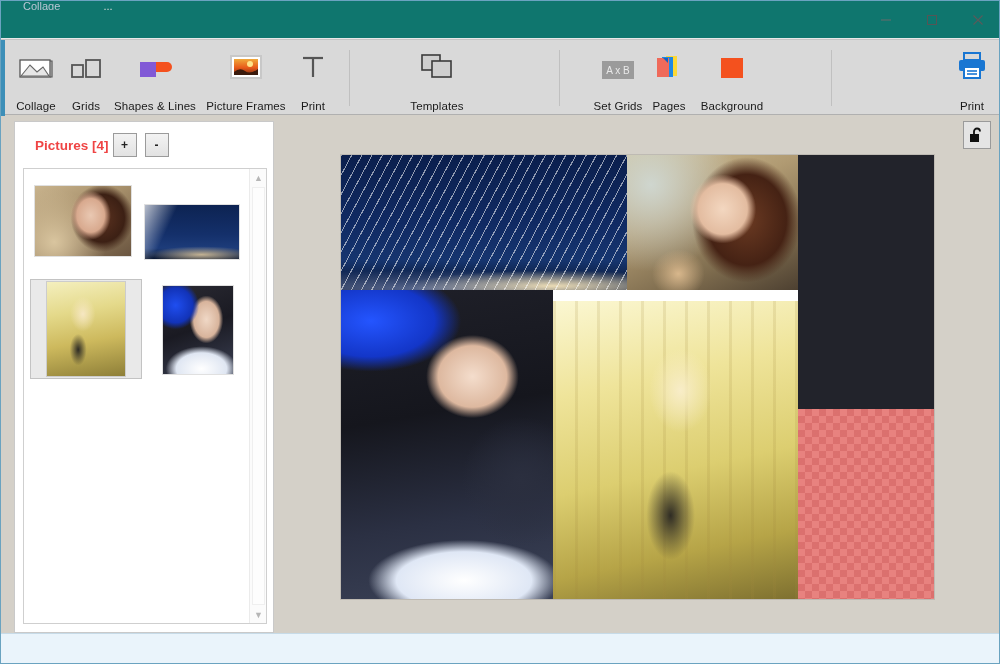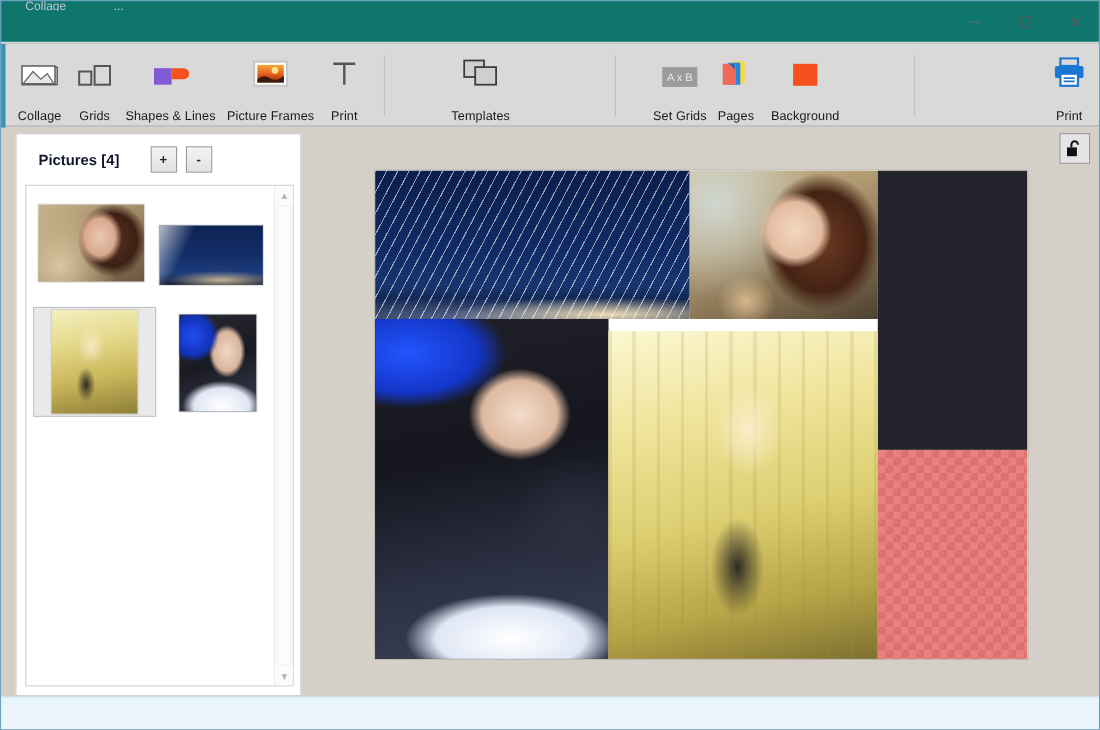--- a/index.html
+++ b/index.html
@@ -94,22 +94,22 @@
     box-sizing: border-box;
   }
   .pic-head {
     position: absolute; left: 0; top: 0;
     width: 100%; height: 46px;
     display: flex; align-items: center;
     padding-left: 20px;
     box-sizing: border-box;
   }
   .pic-title {
-    font-size: 13.5px; font-weight: bold; color: #0f172a;
-    margin-right: 28px;
+    font-size: 13.5px; font-weight: bold; color: #ef4444;
+    margin-right: 4px;
   }
   .pm-btn {
     width: 22px; height: 22px;
     background: linear-gradient(#f3f3f3, #e2e2e2);
     border: 1px solid #9b9b9b;
     font-size: 12px; font-weight: bold; color: #222;
     display: flex; align-items: center; justify-content: center;
     margin-right: 8px;
     cursor: default;
     line-height: 1;

